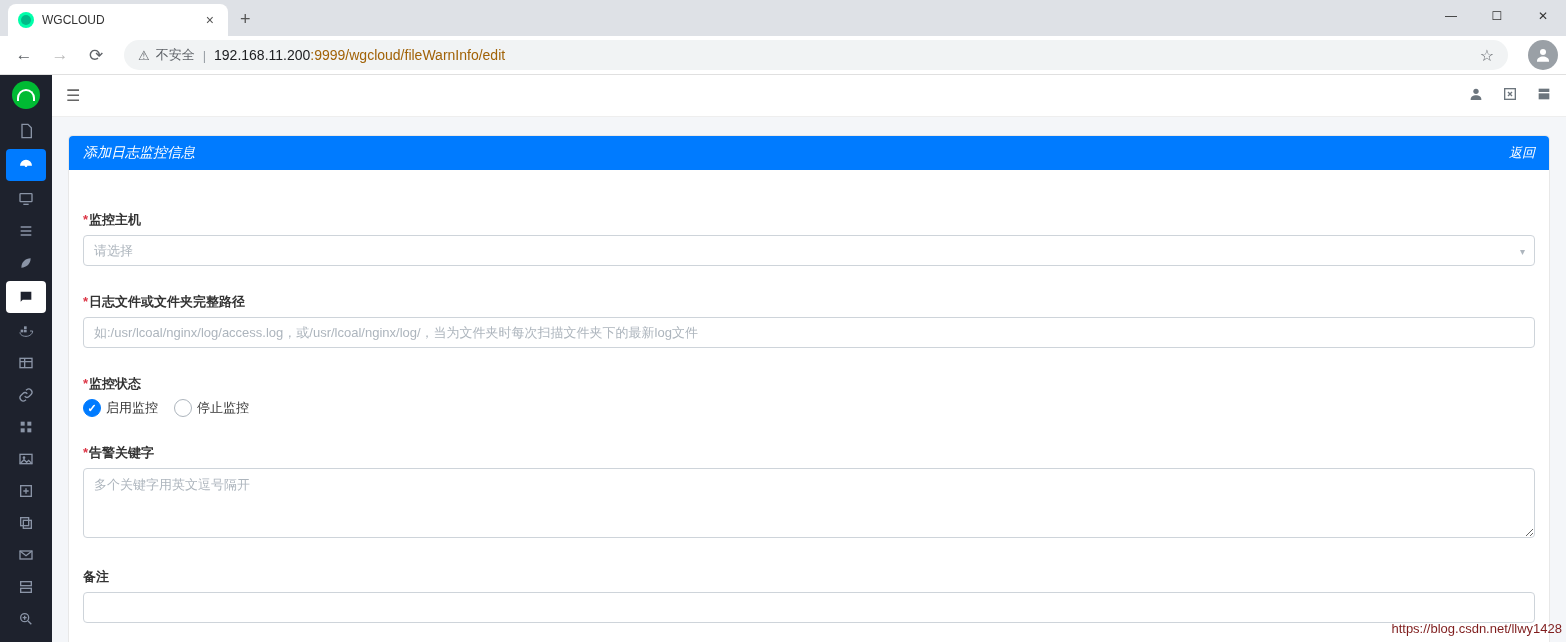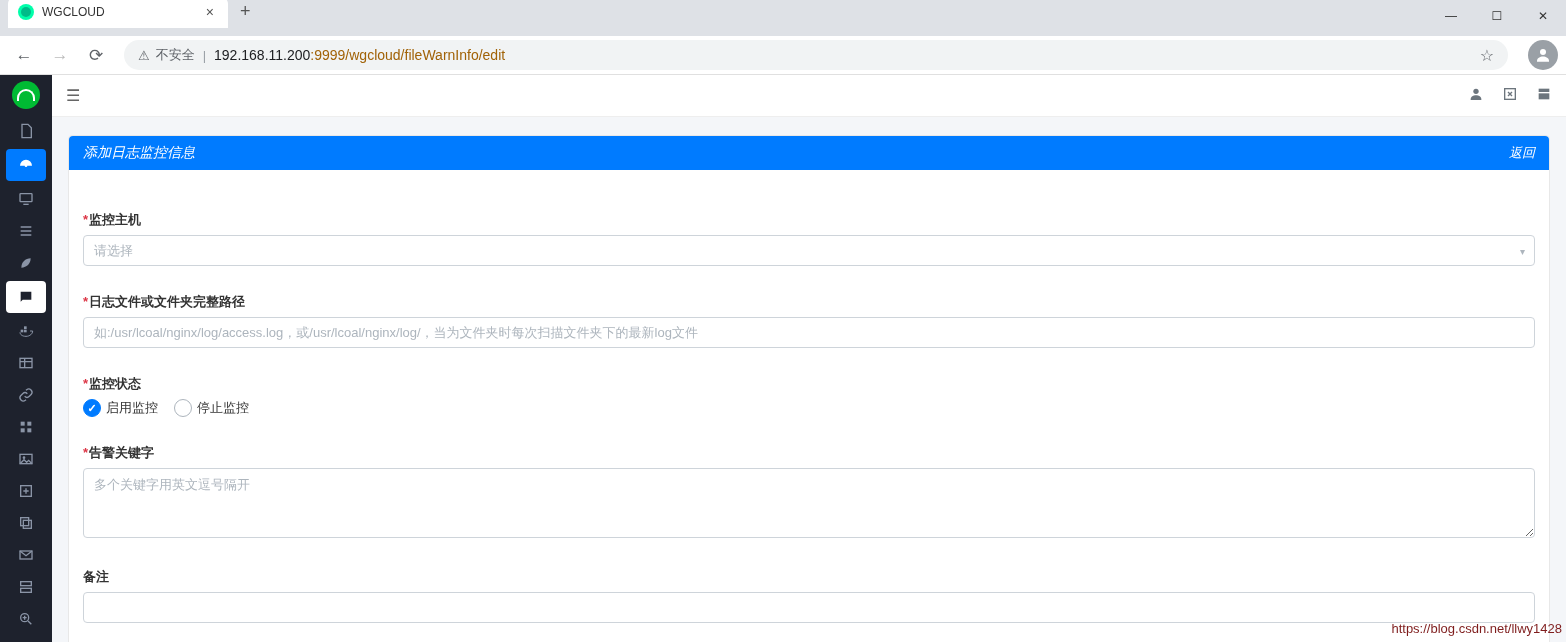--- a/index.html
+++ b/index.html
@@ -1,20 +1,20 @@
 <!DOCTYPE html>
 <html><head>
   <meta charset="utf-8">
   <style>
     * { box-sizing: border-box; margin: 0; padding: 0; }
     body { font-family: "Microsoft YaHei", Arial, sans-serif; font-size: 13px; color: #333; background: #fff; overflow: hidden; }
     
     
     .browser-chrome { display: flex; flex-direction: column; height: 100vh; }
-    .tab-bar { background: #dee1e6; height: 36px; display: flex; align-items: flex-end; padding: 8px 8px; position: relative; }
+    .tab-bar { background: #dee1e6; height: 36px; display: flex; align-items: flex-end; padding: 0 8px; position: relative; }
     .tab { background: #fff; height: 32px; display: flex; align-items: center; padding: 0 10px; border-radius: 8px 8px 0 0; width: 220px; gap: 8px; position: relative; }
     .tab-favicon { width: 16px; height: 16px; border-radius: 50%; background: #0fa; display:flex; align-items:center; justify-content:center;}
     .tab-favicon::after { content:""; width:10px; height:10px; border-radius:50%; background:#0b8; }
     .tab-title { flex: 1; font-size: 12px; color: #333; white-space: nowrap; overflow: hidden; }
     .tab-close { font-size: 14px; color: #555; cursor: pointer; padding: 0 4px;}
     .tab-new { margin-left: 12px; font-size: 18px; color: #555; cursor: pointer; margin-bottom: 6px;}
     .window-controls { position: absolute; right: 0; top: 0; display: flex; height: 32px;}
     .window-controls span { width: 46px; display:flex; align-items:center; justify-content:center; font-size:12px; color:#333;}
     
     .address-bar { background: #fff; height: 39px; display: flex; align-items: center; padding: 0 8px; border-bottom: 1px solid #e0e0e0; gap: 4px; }

